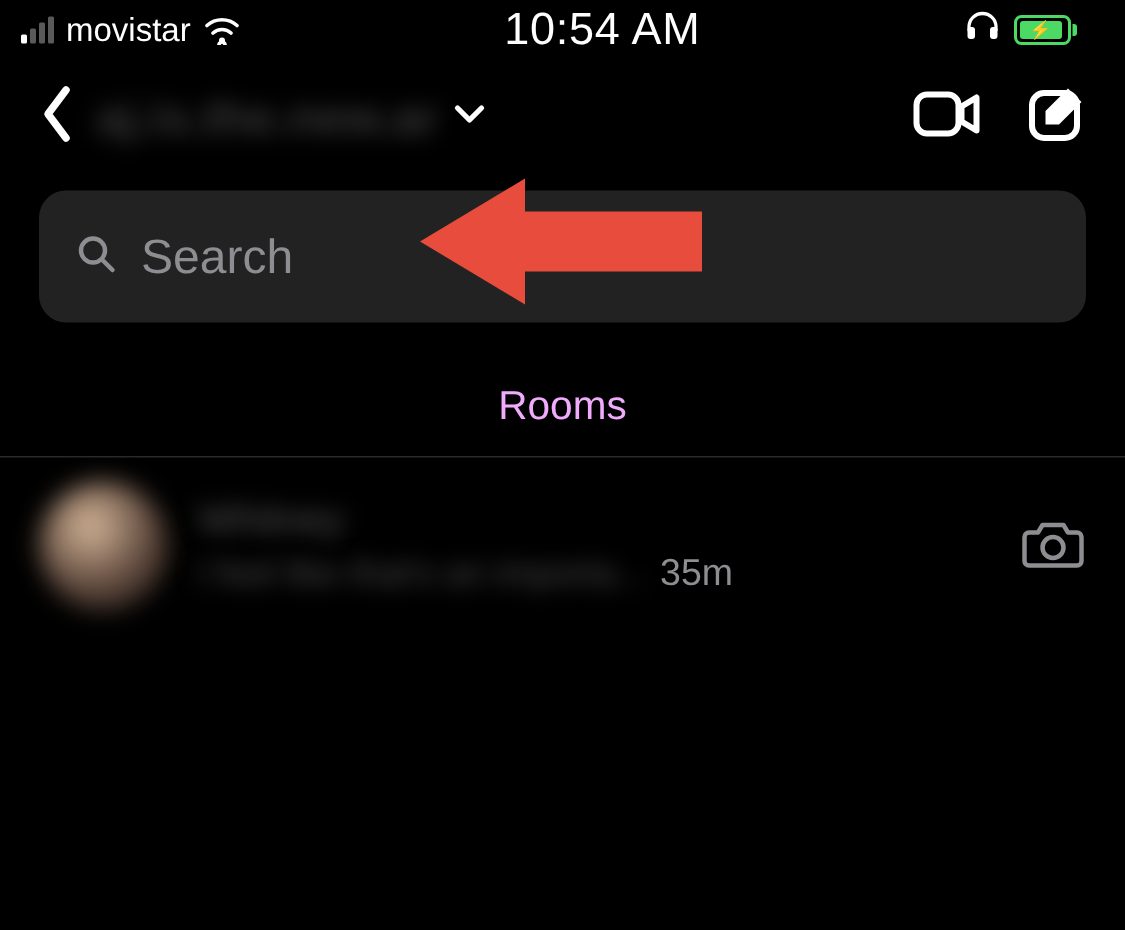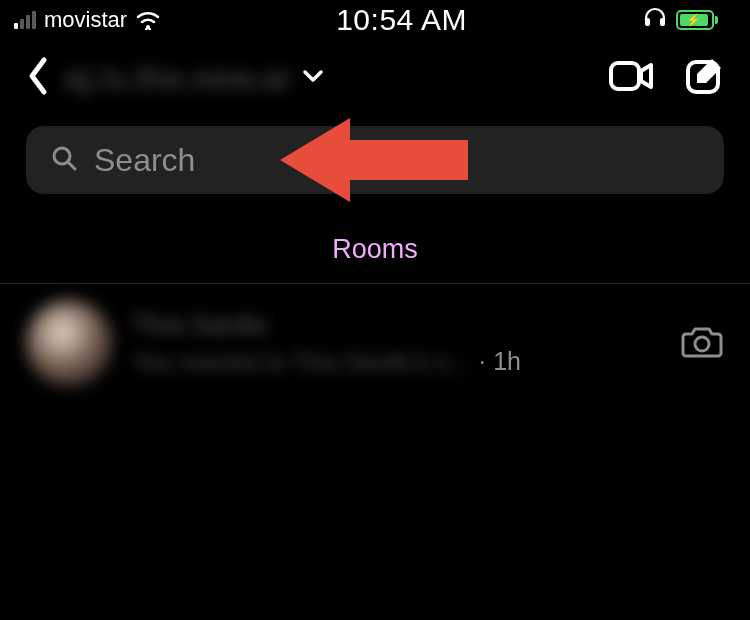--- a/index.html
+++ b/index.html
@@ -27,21 +27,21 @@
   
   .header { display:flex; align-items:center; padding: 20px 26px 10px 26px; gap: 14px; }
   .back { flex-shrink:0; }
   .username-group { display:flex; align-items:center; gap:10px; flex:1; min-width:0;}
   .username { font-size: 32px; font-weight: 700; color:#3a3a3a; filter: blur(7px); white-space:nowrap; }
   .chev-down { flex-shrink:0; }
   .head-icons { display:flex; align-items:center; gap: 30px; flex-shrink:0;}
   
   
   .search-wrap { padding: 16px 26px 8px 26px; position:relative; }
-  .search-field { display:flex; align-items:center; background:#222223; border-radius: 18px; height: 68px; padding: 0 24px; gap: 16px;}
+  .search-field { display:flex; align-items:center; background:#222223; border-radius: 18px; height: 88px; padding: 0 24px; gap: 16px;}
   .search-icon { flex-shrink:0; }
   .search-input { flex:1; background:transparent; border:none; outline:none; color:#fff; font-size: 32px; }
   .search-input::placeholder { color:#8d8d92; }
   
   .annot-arrow { position:absolute; left: 280px; top: 2px; pointer-events:none; }
   
   
   .tabs { display:flex; margin-top: 16px; border-bottom: 1px solid #2a2a2c; }
   .tab { flex:1; text-align:center; padding: 16px 0 18px 0; font-size: 27px; color:#f0abfc; position:relative; }
   .tab.active { color:#fff; font-weight:600; }
@@ -144,30 +144,30 @@
       <polygon points="0,48 70,6 70,28 188,28 188,68 70,68 70,90" fill="#e74c3c"></polygon>
     </svg>
   </div>
 </div>
 
 <div class="tabs">
   <div class="tab">Rooms</div>
 </div>
 
 <div class="list">
-
   <div class="row">
-    <div class="avatar v2"></div>
+    <div class="avatar"></div>
     <div class="row-body">
-      <div class="row-name">Tina Sardis</div>
+      <div class="row-name">Whitney</div>
       <div class="row-snip">
-        <span class="snip-text">You reacted to Tina Sardis's s...</span>
-        <span class="row-time">· 1h</span>
+        <span class="snip-text">I feel like that's an importa...</span>
+        <span class="row-time">35m</span>
       </div>
     </div>
     <div class="row-cam">
       <svg width="44" height="38" viewBox="0 0 44 38">
         <path d="M6 12 h6 l3 -5 h14 l3 5 h6 a3 3 0 0 1 3 3 v16 a3 3 0 0 1 -3 3 H6 a3 3 0 0 1 -3 -3 V15 a3 3 0 0 1 3 -3 Z" stroke="#8d8d92" stroke-width="3" fill="none" stroke-linejoin="round"></path>
         <circle cx="22" cy="22" r="7" stroke="#8d8d92" stroke-width="3" fill="none"></circle>
       </svg>
     </div>
   </div>
+
 </div>
 
 </body></html>

